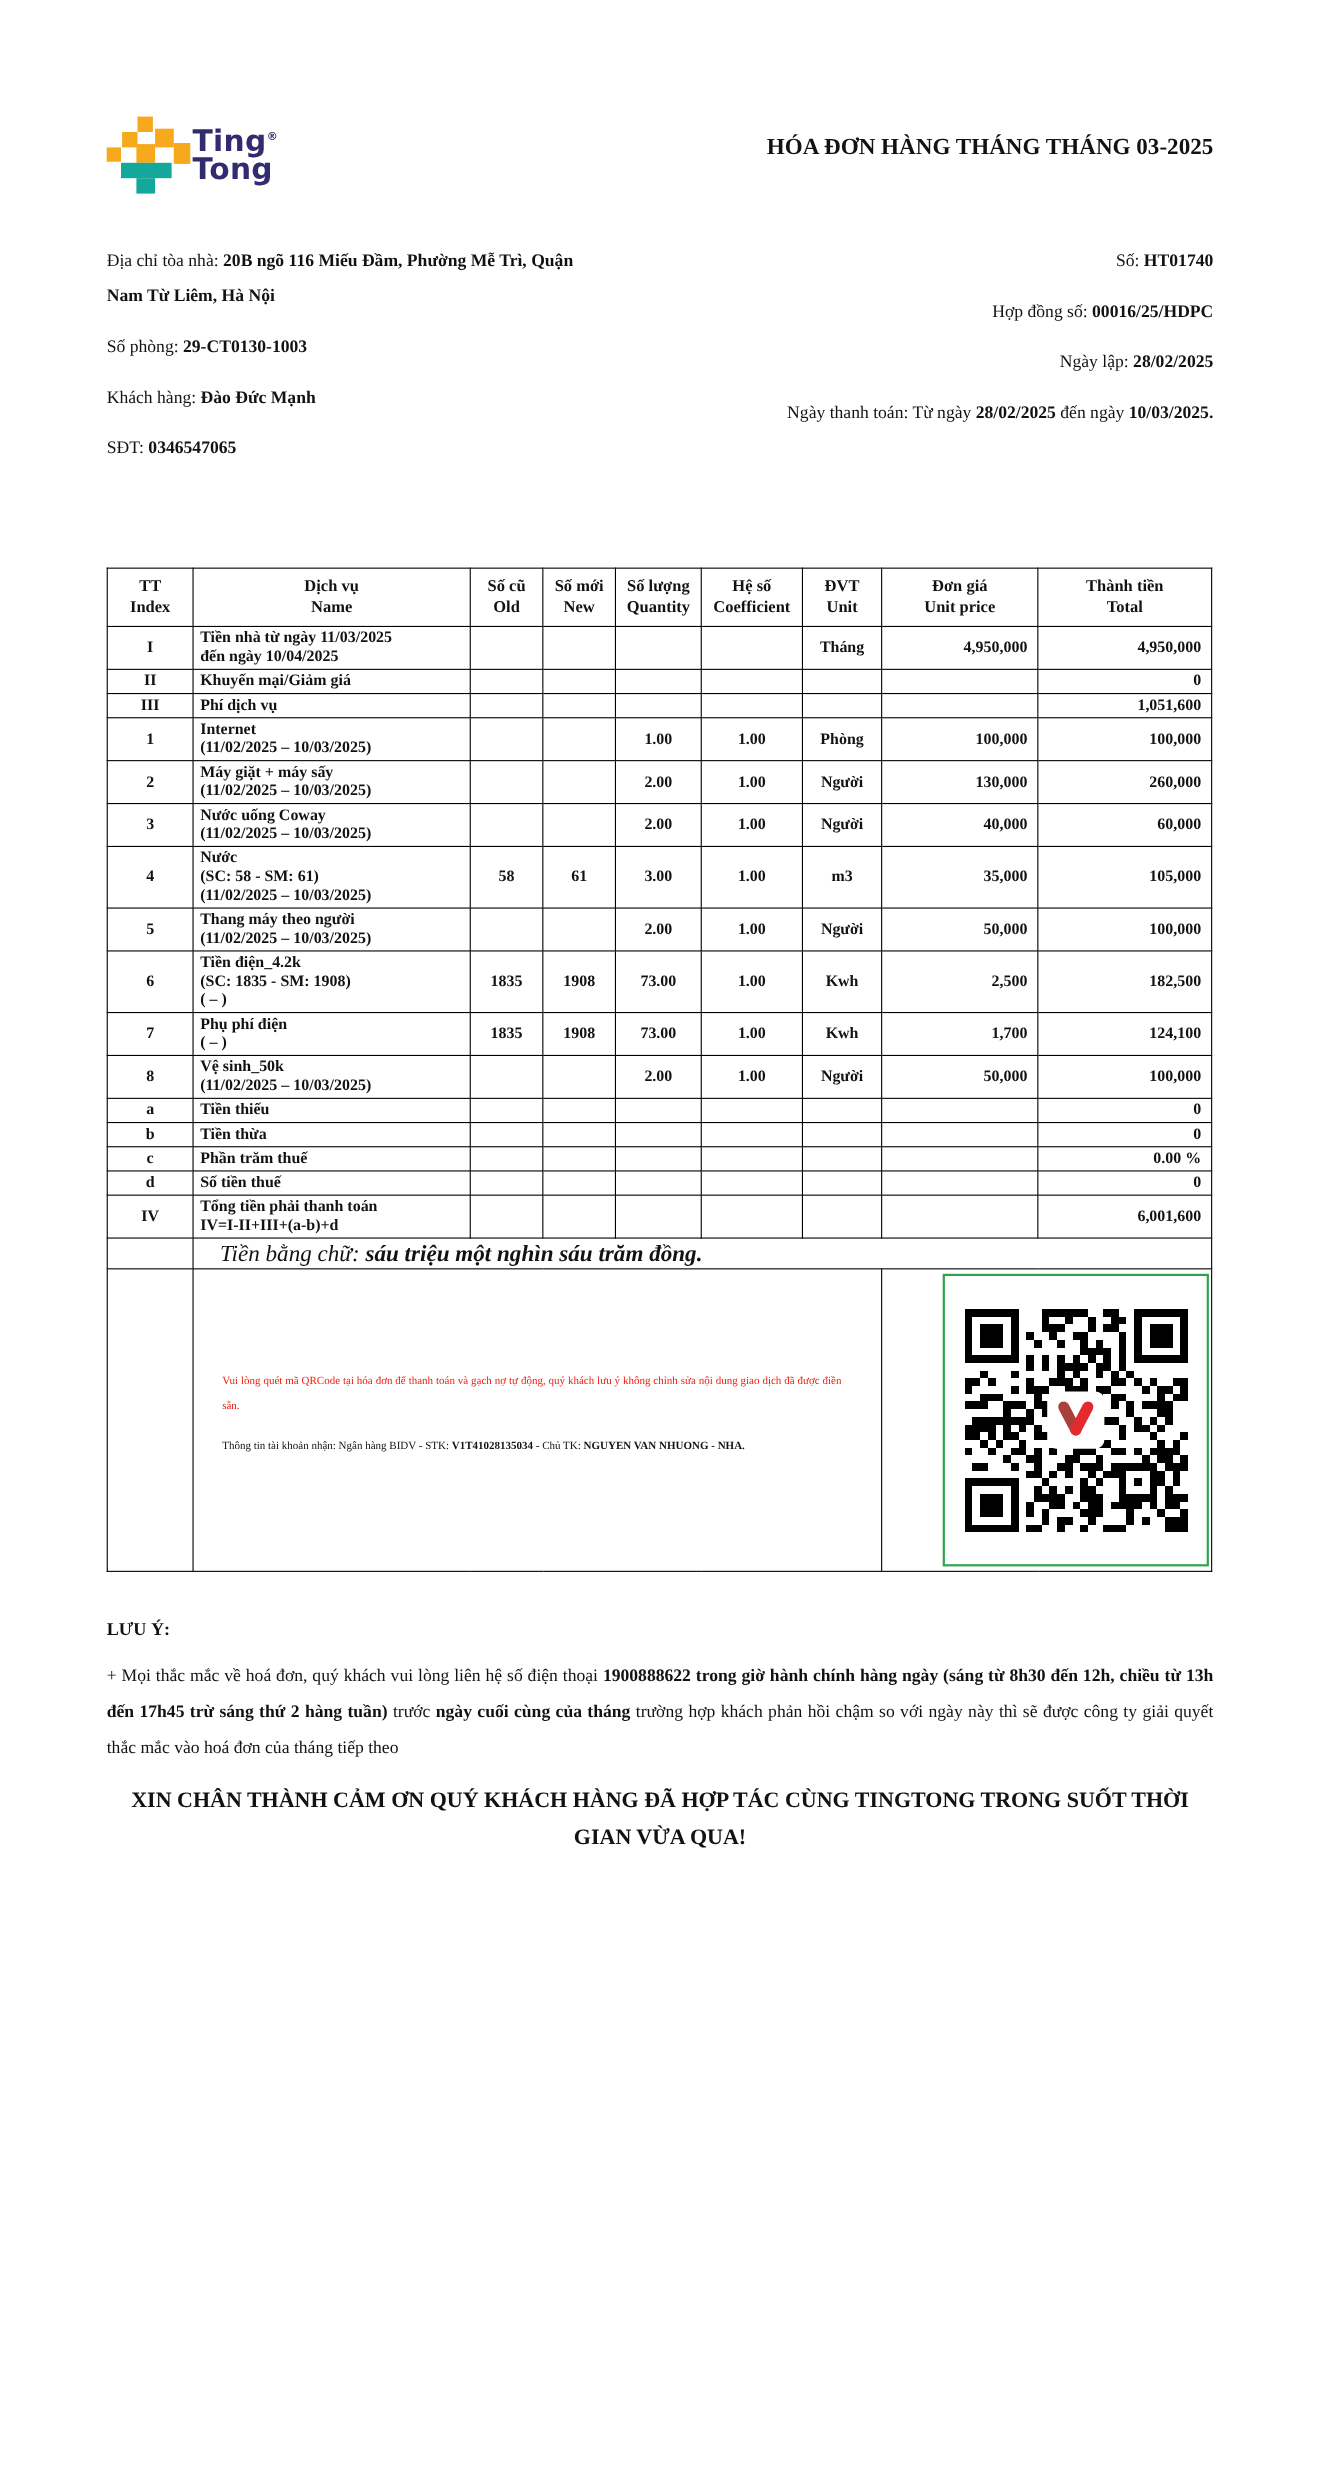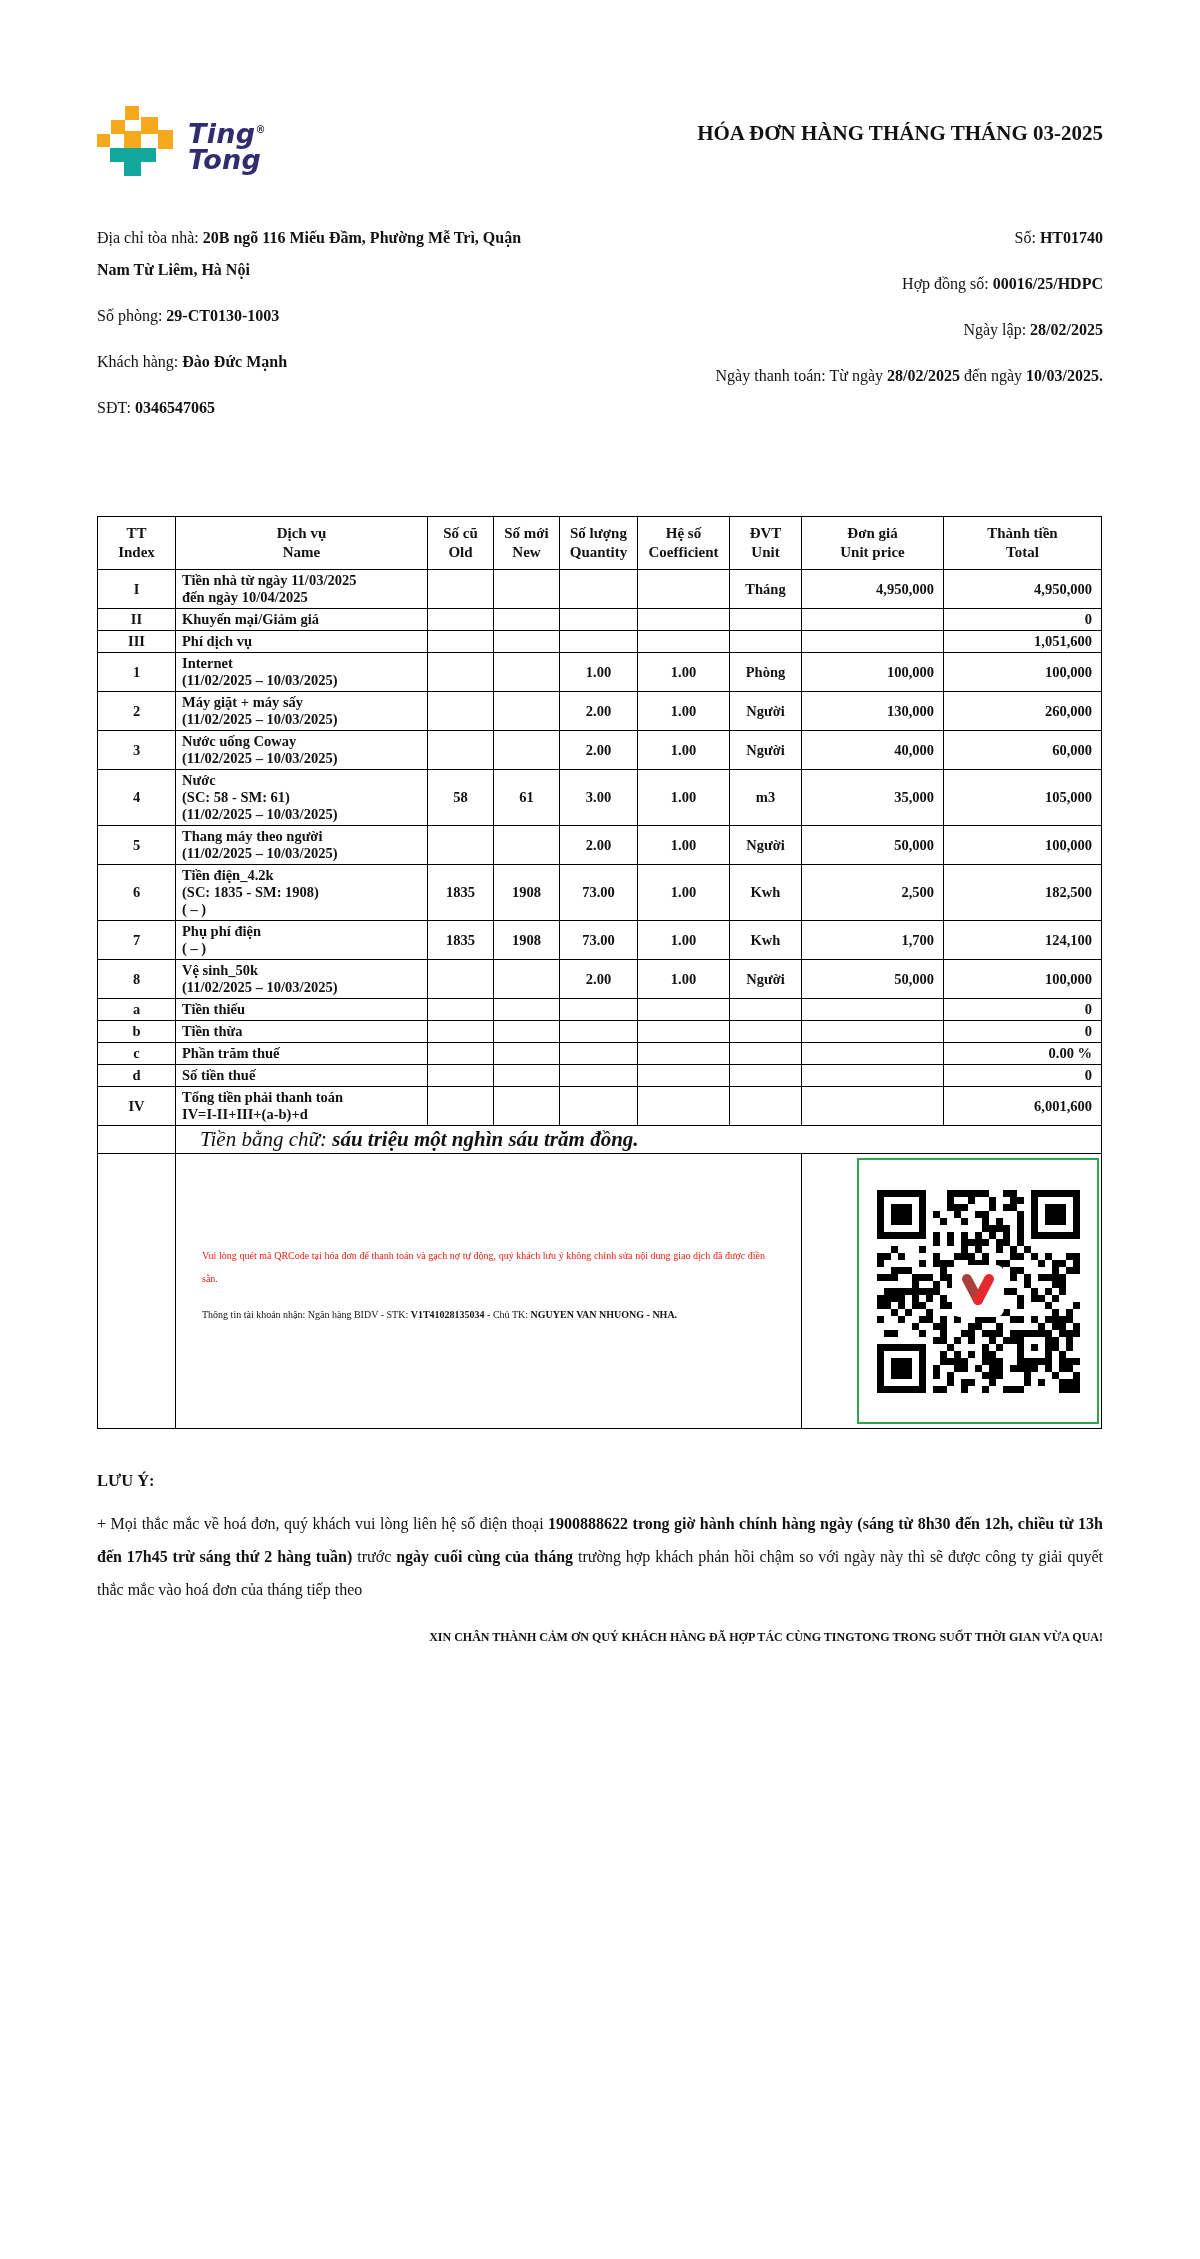--- a/index.html
+++ b/index.html
@@ -2,21 +2,21 @@
 <html style="--brand-orange: #F6A91C; --brand-teal: #14A79B; --brand-navy: #322B70; --red-note: #EF1D0D; --qr-green: #2EA44F; --v-red: #E52A2F; --v-dark: #A9403C;"><head>
 <meta charset="utf-8">
 <style>
   html,body{margin:0;padding:0;background:#ffffff;}
   .page{position:relative;width:1200px;height:2259px;margin:0 auto;background:#fff;
         font-family:"Liberation Serif",serif;color:#121212;overflow:hidden;}
   .content{padding:0 97px;}
 
   
   .top{display:flex;justify-content:space-between;align-items:flex-start;padding-top:106px;}
-  .logo{display:flex;align-items:center;gap:13px;font-style:italic;}
+  .logo{display:flex;align-items:flex-start;}
   .logo-icon{position:relative;width:78px;height:72px;flex:0 0 auto;}
   .logo-icon .px{position:absolute;}
   .logo-icon .o{background:var(--brand-orange);}
   .logo-icon .t{background:var(--brand-teal);}
   .logo-text{font-family:"DejaVu Sans",sans-serif;font-weight:bold;color:var(--brand-navy);
              font-size:27px;line-height:26px;letter-spacing:.3px;margin-top:6px;}
   .reg{font-size:10px;vertical-align:super;font-weight:bold;}
   .title{margin:12px 0 0;max-width:470px;text-align:right;font-size:21px;line-height:31px;font-weight:bold;}
 
   
@@ -50,21 +50,21 @@
   .v-plate{position:absolute;left:50%;top:50%;transform:translate(-50%,-50%);
            width:52px;height:52px;background:#fff;border-radius:8px;
            display:flex;align-items:center;justify-content:center;}
   .v-plate svg path.v-dark{stroke:var(--v-dark);}
   .v-plate svg path.v-red{stroke:var(--v-red);}
 
   
   .notes{margin-top:42px;max-width:1006px;}
   .notes .heading{font-weight:bold;font-size:16.5px;margin:0 0 16px;}
   .notes p.item{margin:0 0 15px;font-size:16px;line-height:33px;text-align:justify;}
-  .notes p.thanks{margin:4px 0 0;font-weight:bold;font-size:12px;line-height:33px;text-align:right;}
+  .notes p.thanks{margin:4px 0 0;font-weight:bold;font-size:20px;line-height:33px;text-align:center;}
 </style>
 </head>
 <body>
 
 <div class="page">
   <div class="content">
 
     <div class="top">
       <div class="logo">
         <div class="logo-icon">

